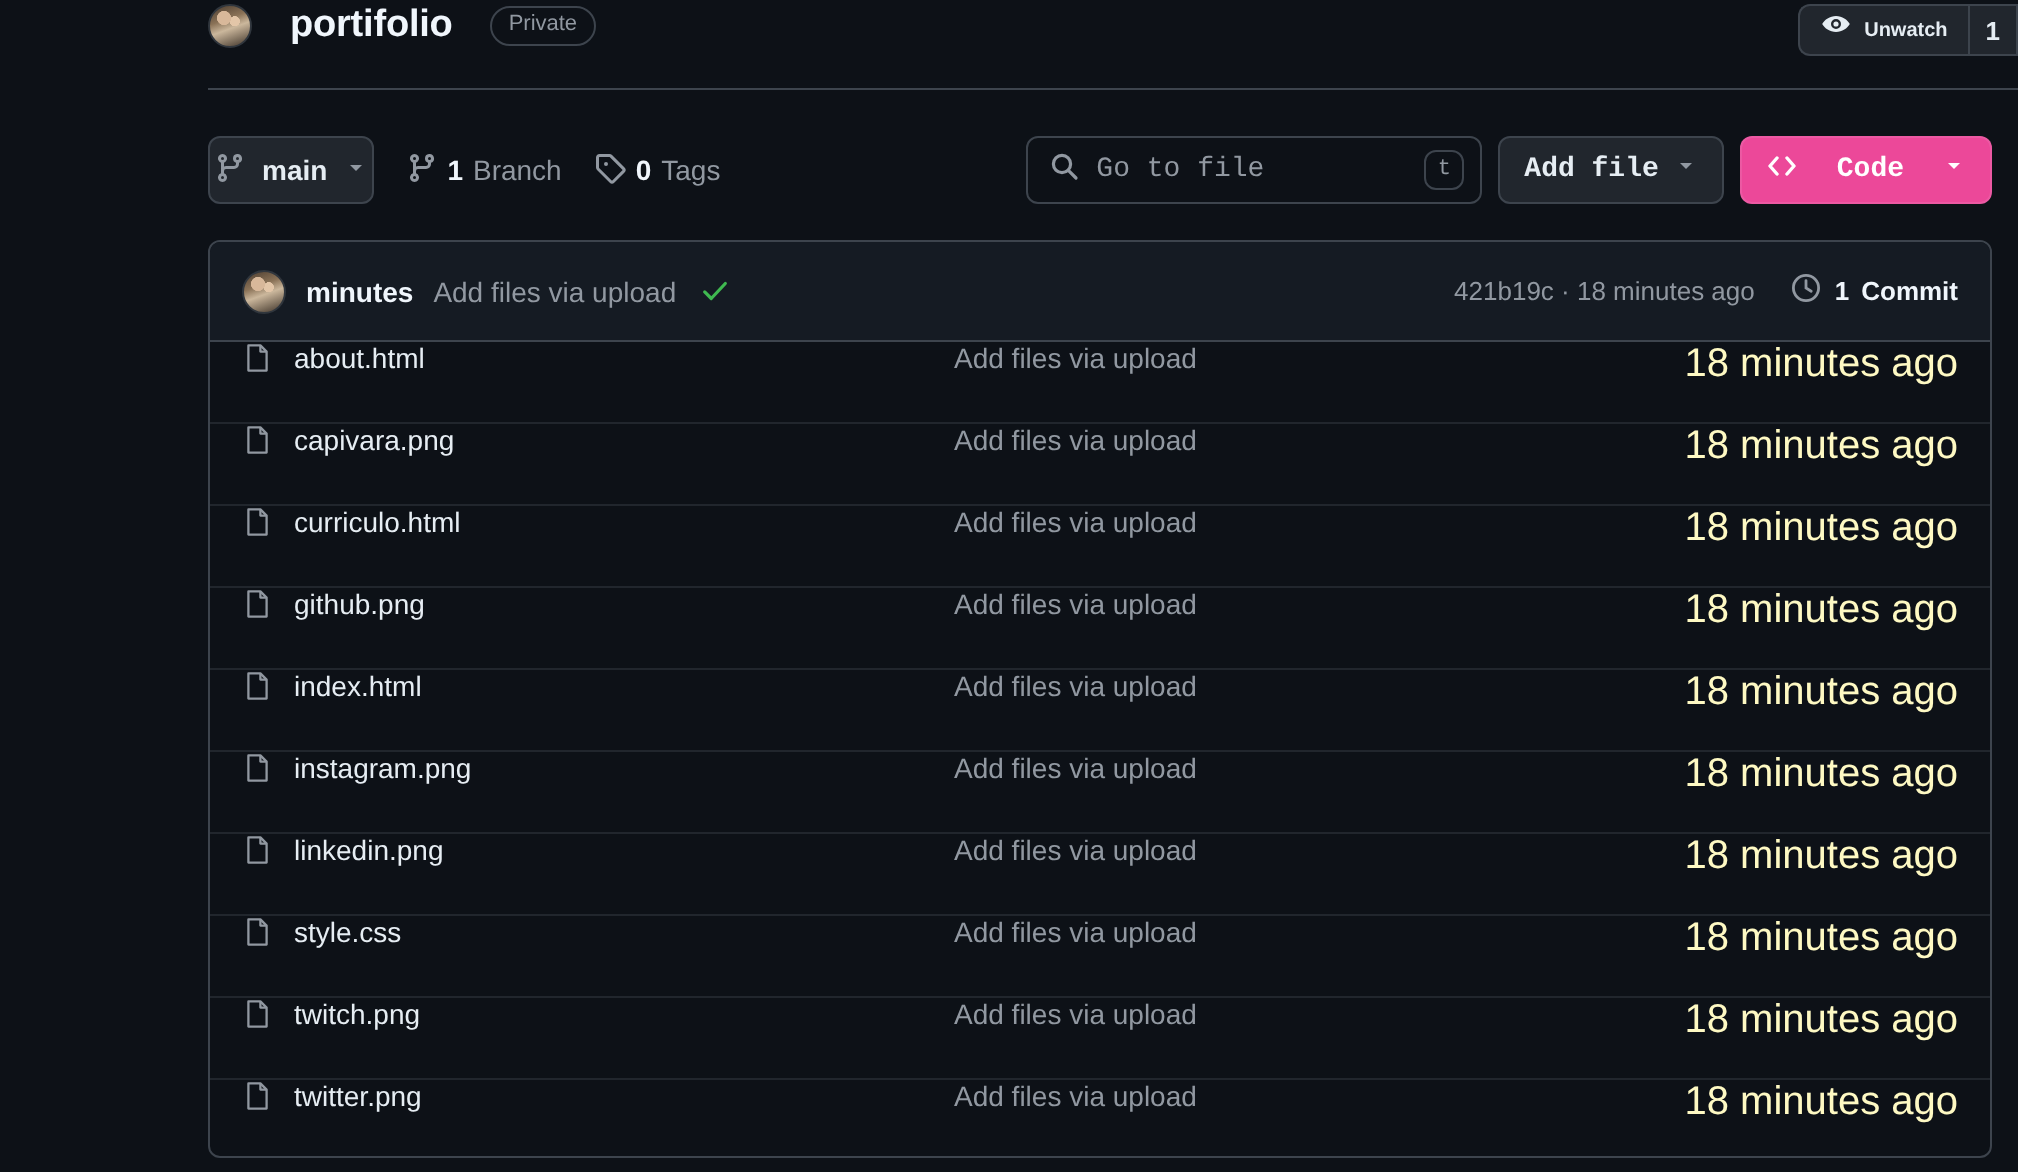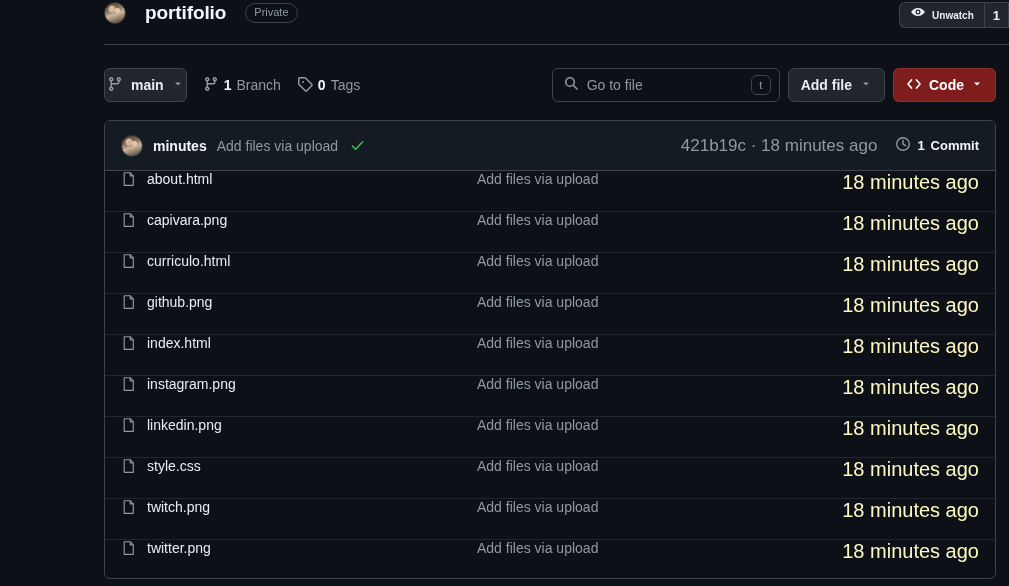--- a/index.html
+++ b/index.html
@@ -69,42 +69,42 @@
     font-size: 14px; font-weight: bold; color: #e6edf3;
   }
   .branch-stat {
     display: flex; align-items: center; gap: 5px;
     font-size: 14px; color: #9198a1; white-space: nowrap;
   }
   .branch-stat b { color: #f0f6fc; font-weight: bold; }
 
   .toolbar-right {
     position: absolute; right: 0; top: 0;
-    display: flex; align-items: center; gap: 8px;
+    display: flex; align-items: center; gap: 8px; font-family: Liberation Mono, monospace;
   }
   .file-search {
     position: relative; display: flex; align-items: center;
     width: 228px; height: 34px;
     background: #0d1117; border: 1px solid #3d444d; border-radius: 6px;
     padding: 0 8px 0 10px;
   }
   .file-search .ph { font-size: 14px; color: #9198a1; margin-left: 8px; flex: 1; }
   .kbd {
     width: 20px; height: 20px; border: 1px solid #3d444d; border-radius: 6px;
     display: flex; align-items: center; justify-content: center;
     font-size: 11px; color: #9198a1; background: #0d1117;
   }
   .add-file-btn {
     display: flex; align-items: center; gap: 8px; height: 34px; padding: 0 12px;
     background: #21262d; border: 1px solid #3d444d; border-radius: 6px;
     font-size: 14px; font-weight: bold; color: #e6edf3;
   }
   .code-btn {
-    display: flex; align-items: center; gap: 7px; height: 34px; padding: 0 12px;
-    background: #7f1d1d; border: 1px solid rgba(240,246,252,0.1); border-radius: 6px;
+    display: flex; align-items: center; gap: 19px; height: 34px; padding: 0 12px;
+    background: #ec4899; border: 1px solid rgba(240,246,252,0.1); border-radius: 6px;
     font-size: 14px; font-weight: bold; color: #ffffff;
   }
 
   
   .file-box {
     position: absolute; left: 104px; top: 120px;
     width: 892px; height: 459px;
     border: 1px solid #3d444d; border-radius: 6px;
     overflow: hidden; background: #0d1117;
   }
@@ -118,21 +118,21 @@
     background:
       radial-gradient(circle at 35% 30%, #d8b89a 0 18%, transparent 19%),
       radial-gradient(circle at 62% 38%, #e3c6a8 0 14%, transparent 15%),
       linear-gradient(160deg, #4a3b2e 0%, #8a7257 35%, #cbb79c 55%, #3d3228 100%);
     border: 1px solid #30363d;
   }
   .commit-author { font-size: 14px; font-weight: bold; color: #f0f6fc; margin-left: 10px; }
   .commit-msg { font-size: 14px; color: #9198a1; margin-left: 10px; }
   .commit-check { margin-left: 12px; display: flex; align-items: center; }
   .commit-right { margin-left: auto; display: flex; align-items: center; gap: 18px; }
-  .commit-meta { font-size: 17px; color: #9198a1; }
+  .commit-meta { font-size: 13px; color: #9198a1; }
   .commit-count { display: flex; align-items: center; gap: 6px; font-size: 13px; color: #9198a1; }
   .commit-count b { color: #f0f6fc; font-weight: bold; }
 
   .file-row {
     display: flex; align-items: flex-start; height: 41px;
     padding: 0 16px; border-bottom: 1px solid #21262d;
   }
   .file-row:last-child { border-bottom: none; }
   .file-icon { width: 16px; height: 16px; flex: none; margin-right: 10px; }
   .file-name {

